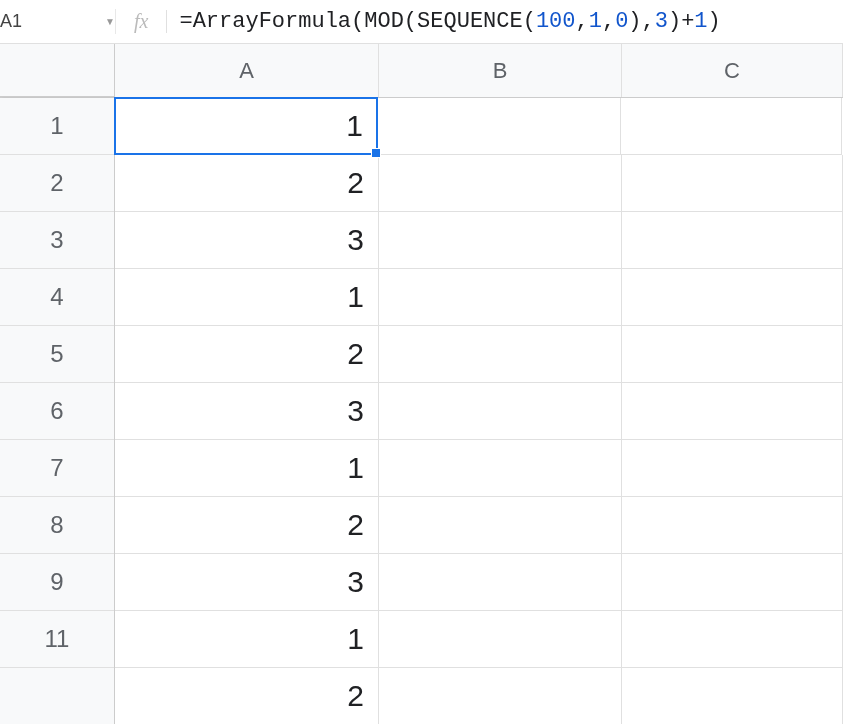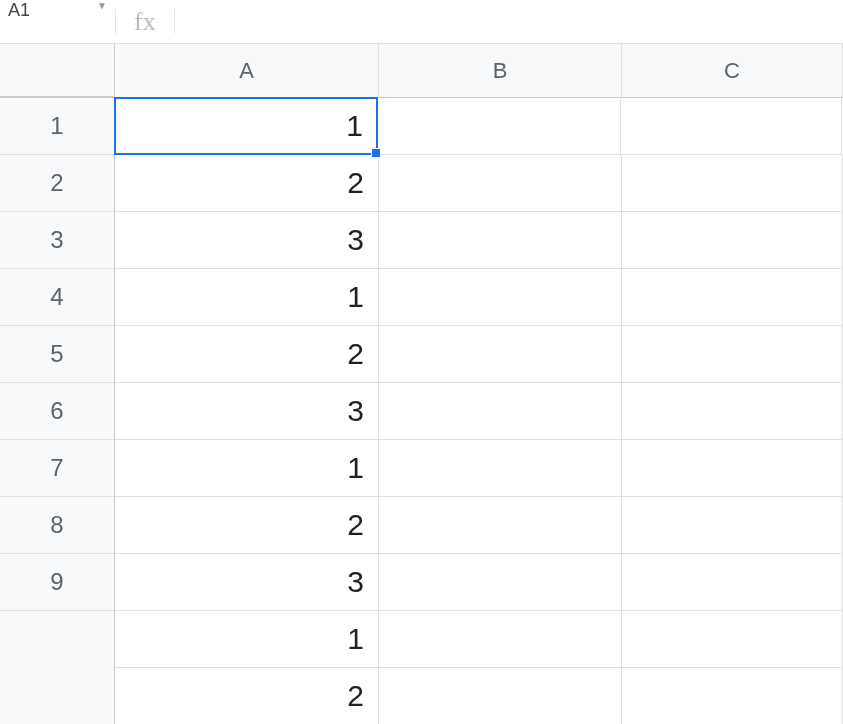--- a/index.html
+++ b/index.html
@@ -15,34 +15,35 @@
     display: flex;
     align-items: center;
     height: 44px;
     border-bottom: 1px solid #e0e0e0;
     background: #fff;
   }
   .name-box {
     width: 115px;
     height: 100%;
     display: flex;
-    align-items: flex-start;
-    padding: 0 8px;
+    align-items: center;
+    padding: 0 0;
     font-size: 18px;
     color: #444;
     position: relative;
   }
   .name-box-dropdown {
     margin-left: auto;
     color: #999;
     font-size: 10px;
   }
   .fx-label {
+    font-style: italic;
     font-family: Georgia, serif;
-    font-size: 26px;
+    font-size: 20px;
     color: #bbb;
     padding: 0 18px;
     border-left: 1px solid #e8e8e8;
     height: 60%;
     display: flex;
     align-items: center;
   }
   .fx-divider {
     width: 1px;
     height: 55%;
@@ -154,40 +155,42 @@
 </head>
 <body>
 
 <div class="formula-bar">
   <div class="name-box">
     <span>A1</span>
     <span class="name-box-dropdown">▼</span>
   </div>
   <div class="fx-label">fx</div>
   <div class="fx-divider"></div>
+  <div class="formula-input"><span>=ArrayFormula(MOD(SEQUENCE(</span><span class="num">100</span><span>,</span><span class="num">1</span><span>,</span><span class="num">0</span><span>),</span><span class="num">3</span><span>)+</span><span class="num">1</span><span>)</span></div>
 </div>
 
 <div class="grid">
   <div class="col-headers">
     <div class="corner"></div>
     <div class="col-header col-A">A</div>
     <div class="col-header col-B">B</div>
     <div class="col-header col-C">C</div>
   </div>
   <div class="grid-body">
     <div class="row-headers row-header-shadow">
       <div class="row-header">1</div>
       <div class="row-header">2</div>
       <div class="row-header">3</div>
       <div class="row-header">4</div>
       <div class="row-header">5</div>
       <div class="row-header">6</div>
       <div class="row-header">7</div>
       <div class="row-header">8</div>
       <div class="row-header">9</div>
+      <div class="row-header">11</div>
     </div>
     <div class="cells">
       <div class="row">
         <div class="cell col-A selected">1</div>
         <div class="cell col-B"></div>
         <div class="cell col-C"></div>
       </div>
       <div class="row">
         <div class="cell col-A">2</div>
         <div class="cell col-B"></div>

